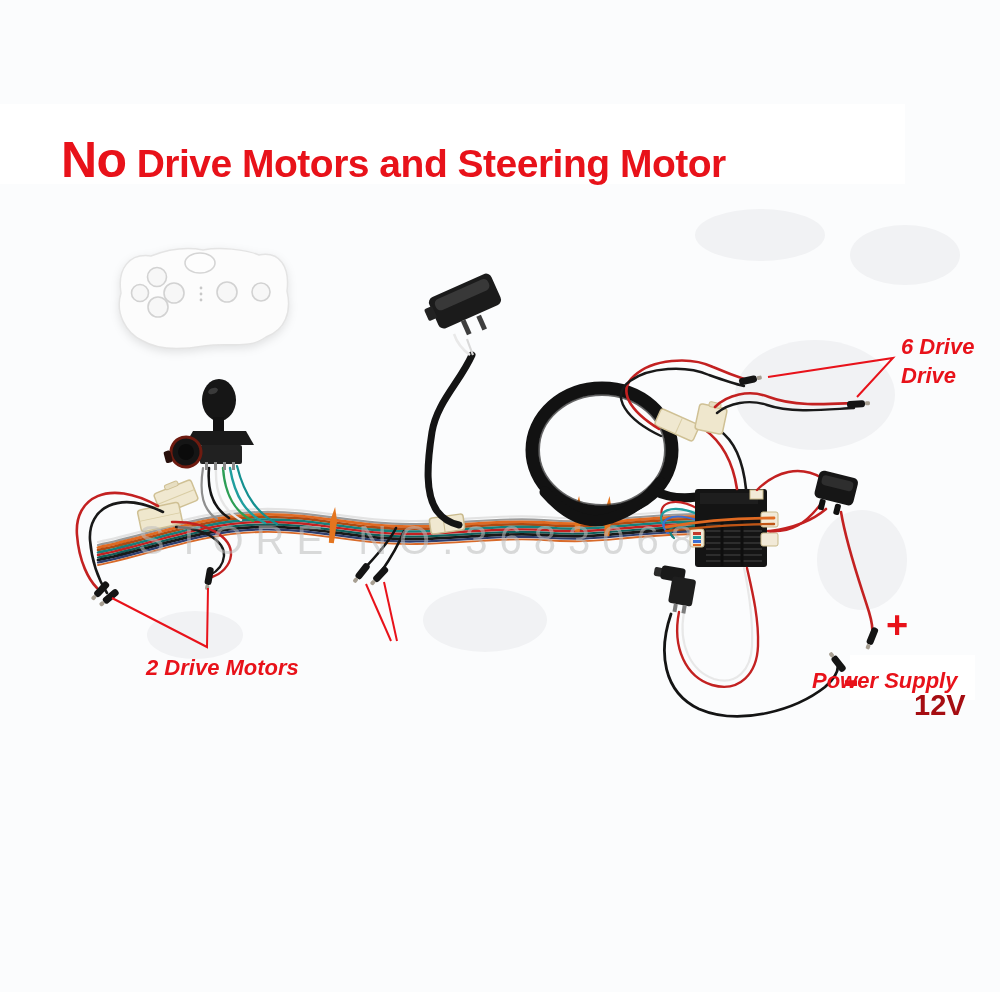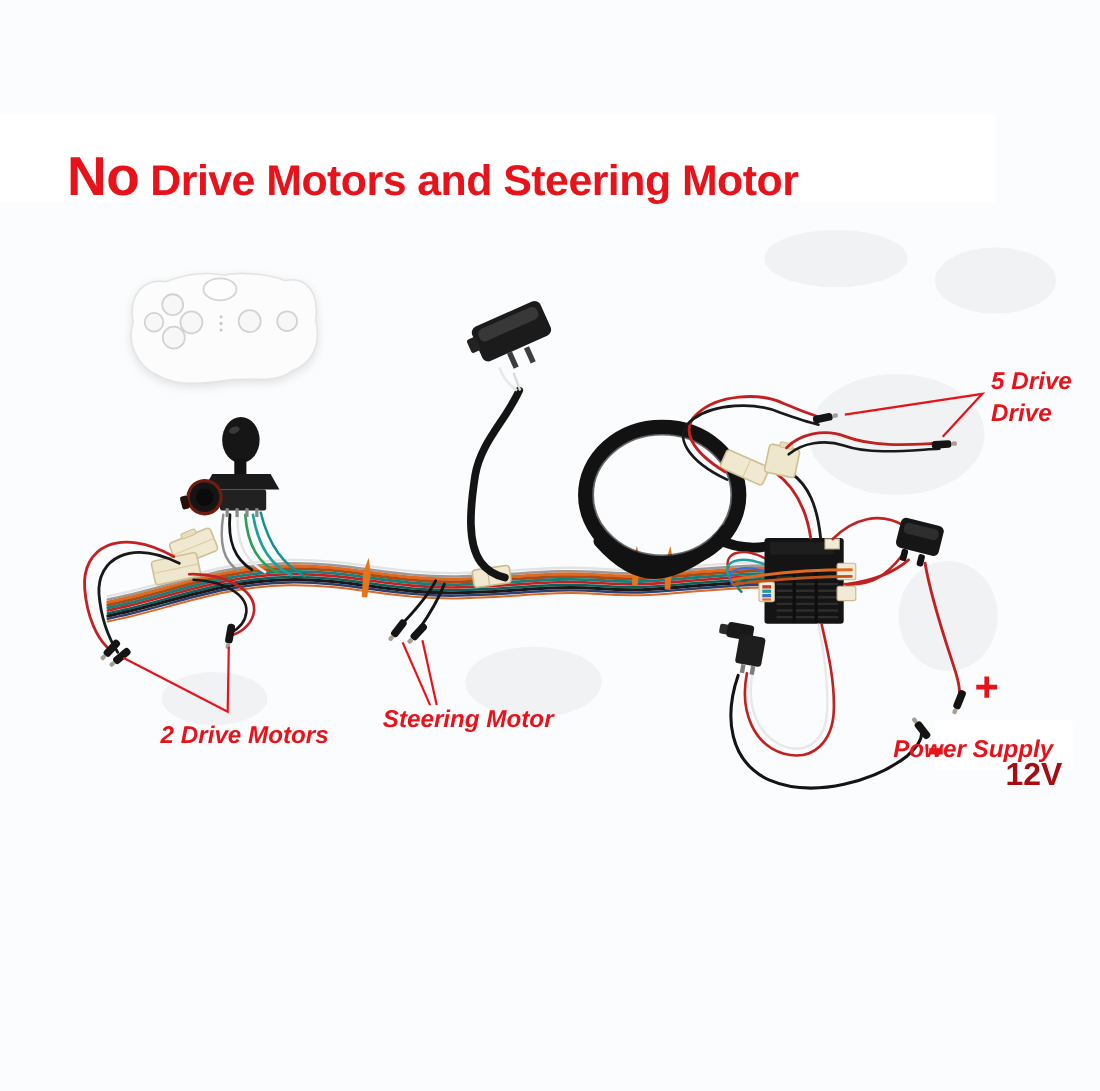--- a/index.html
+++ b/index.html
@@ -269,25 +269,25 @@
     <use href="#tip" transform="translate(838,663) rotate(-128)"></use>
 
     <g stroke="#e8121a" stroke-width="2" fill="none">
       <polyline points="768,377 893,358 857,397"></polyline>
       <polyline points="112,598 207,647 208,588"></polyline>
       <line x1="366" y1="584" x2="391" y2="641"></line>
       <line x1="384" y1="582" x2="397" y2="641"></line>
     </g>
   </svg>
 
+  <div class="watermark">STORE NO.3683068</div>
 
   <div class="lbl lbl-right">
-    <div>5 Drive</div>
+    <div>6 Drive</div>
     <div>Drive</div>
   </div>
   <div class="lbl lbl-left">2 Drive Motors</div>
-  <div class="lbl lbl-steer">Steering Motor</div>
   <div class="lbl lbl-power">Power Supply</div>
   <div class="sym sym-plus">+</div>
   <div class="sym sym-minus">-</div>
   <div class="sym sym-volt">12V</div>
 
 </div>
 
 </body></html>

